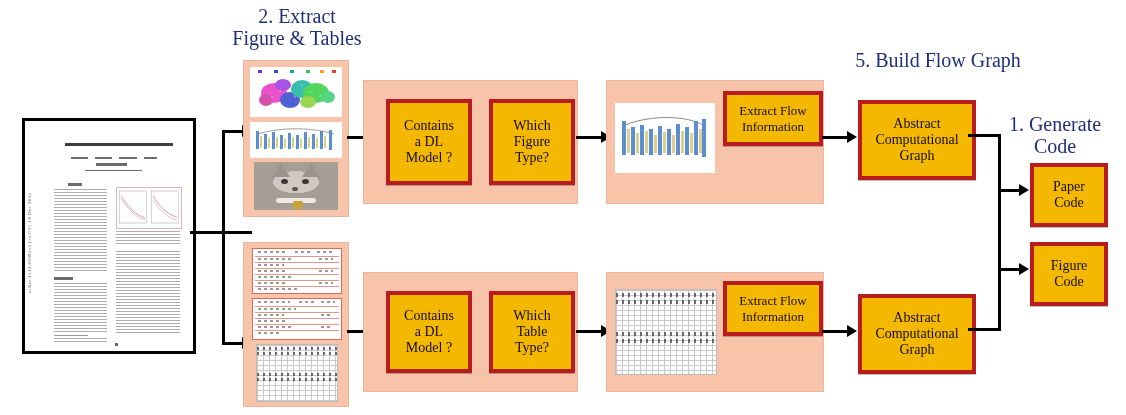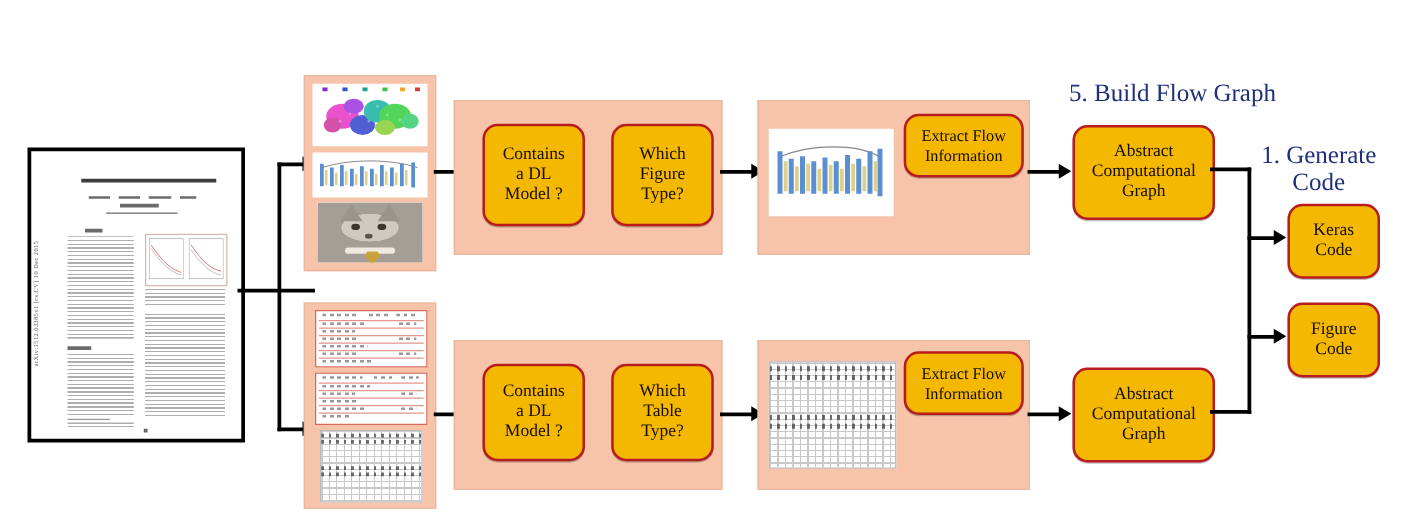--- a/index.html
+++ b/index.html
@@ -8,21 +8,21 @@
   .stage{position:absolute;left:0;top:0;width:1126px;height:415px;}
 
   
   .step-title{position:absolute;color:#1F2F7A;font-size:20px;line-height:22px;
               text-align:center;white-space:pre-line;font-family:"Liberation Serif","DejaVu Serif",serif;}
 
   
   .panel{position:absolute;background:#F7C4AA;border:1px solid #E8B79E;}
 
   
-  .obox{position:absolute;background:#F5B800;border:2px solid #b91c1c;border-radius:12px;
+  .obox{position:absolute;background:#F5B800;border:4px solid #b91c1c;border-radius:0;
         display:flex;align-items:center;justify-content:center;text-align:center;
         color:#140d03;font-size:14px;line-height:16px;white-space:pre-line;
         box-shadow:0 1px 0 rgba(0,0,0,.25);}
 
   
   .thumb{position:absolute;background:#ffffff;overflow:hidden;}
   .paper{position:absolute;background:#fff;border:3px solid #000;}
 
   
   .ln{position:absolute;background:#000;}
@@ -57,24 +57,26 @@
        repeating-linear-gradient(to bottom,#c9c9c9 0 1px,transparent 1px 5px);}
   .grid-hdr{position:absolute;left:0;right:0;background:
        repeating-linear-gradient(to right,#4a4a4a 0 2px,transparent 2px 6px);opacity:.8;}
 </style>
 </head>
 <body>
 
 <div class="stage">
 
 
-
-
-
-  <div class="step-title" style="left:838px;top:64px;width:200px;">5. Build Flow Graph</div>
+  <div class="step-title" style="left:217px;top:5px;width:160px;">2. Extract
+Figure &amp; Tables</div>
+
+
+
+  <div class="step-title" style="left:838px;top:49px;width:200px;">5. Build Flow Graph</div>
 
   <div class="step-title" style="left:985px;top:113px;width:140px;">1. Generate
 Code</div>
 
   <div class="paper" style="left:22px;top:118px;width:168px;height:230px;">
     <div class="p-side" style="left:2px;top:52px;height:120px;">arXiv:1512.03385v1  [cs.CV]  10 Dec 2015</div>
 
     <div style="position:absolute;left:20px;top:6px;right:6px;bottom:6px;">
 
       <div style="position:absolute;left:14%;right:10%;top:16px;height:3px;background:#1b1b1b;opacity:.85;"></div>
@@ -327,18 +329,18 @@
 
   <div class="ln" style="left:968px;top:134px;width:33px;height:3px;"></div>
   <div class="ln" style="left:968px;top:328px;width:33px;height:3px;"></div>
   <div class="ln" style="left:998px;top:134px;width:3px;height:197px;"></div>
 
   <div class="ln" style="left:998px;top:189px;width:24px;height:3px;"></div>
   <div class="arrowhead ah-right" style="left:1019px;top:184px;"></div>
   <div class="ln" style="left:998px;top:268px;width:24px;height:3px;"></div>
   <div class="arrowhead ah-right" style="left:1019px;top:263px;"></div>
 
-  <div class="obox" style="left:1030px;top:163px;width:70px;height:56px;font-size:14px;">Keras
+  <div class="obox" style="left:1030px;top:163px;width:70px;height:56px;font-size:14px;">Paper
 Code</div>
   <div class="obox" style="left:1030px;top:242px;width:70px;height:56px;font-size:14px;">Figure
 Code</div>
 
 </div>
 
 </body></html>

